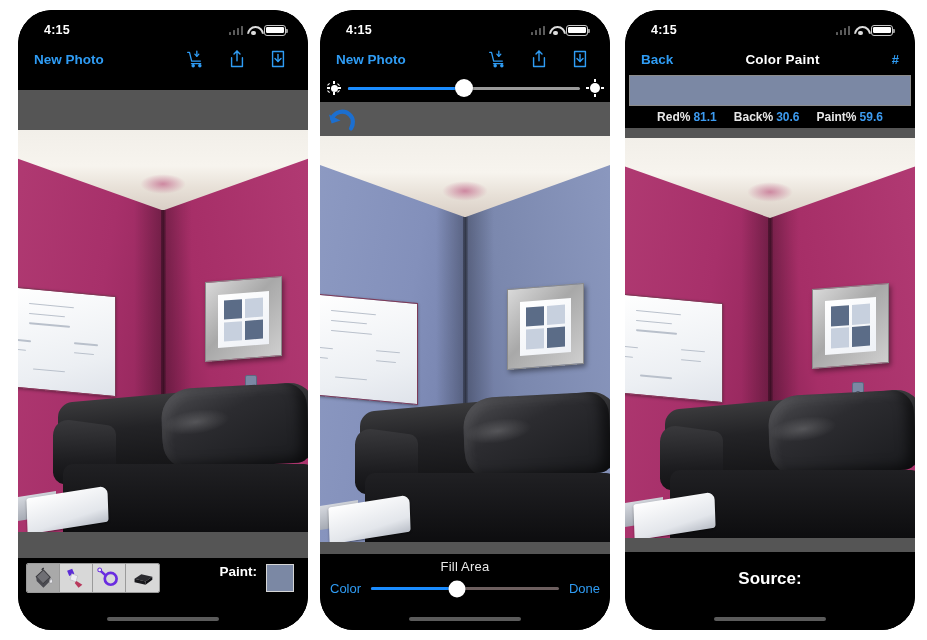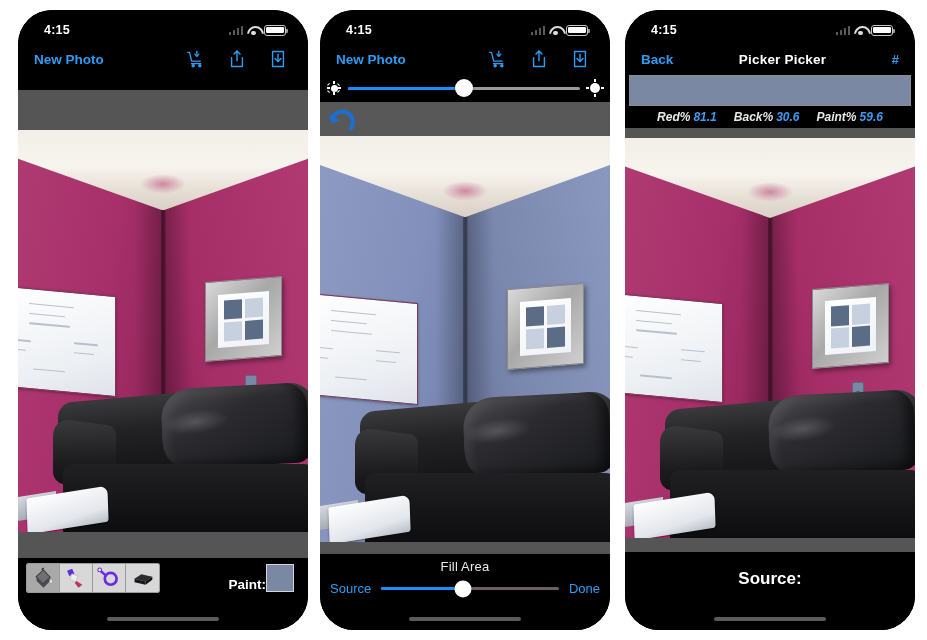--- a/index.html
+++ b/index.html
@@ -92,21 +92,21 @@
 
   
   .colorpreview { flex: 0 0 31px; margin: 1px 4px 0 4px; border:1px solid #8c8c8c; }
   .rgbrow {
     flex: 0 0 22px; background:#000;
     display:flex; align-items:center; justify-content:center; gap:17px;
     font-size: 12px; font-weight: bold;
   }
   .rgbrow .lbl { color: #e8e8e8; }
   .rgbrow .val { color: #3d9bf0; margin-left: 3px; }
-  .rgbitem { display:flex; align-items:flex-start;font-style:italic; }
+  .rgbitem { display:flex; align-items:flex-start; }
 
   
   .grayband { background: #555555; }
   .blackband { background: #000; }
 
   
   .photo { position: relative; flex: 1 1 auto; overflow: hidden; background:#4a1030; }
   .photo .inner { position:absolute; inset:0; }
 
   
@@ -233,21 +233,21 @@
   .toolrow { display:flex; align-items:center; justify-content:space-between; padding: 5px 14px 0 8px; }
   .tools { display:flex; border:1px solid #9a9a9a; border-radius:2px; overflow:hidden; }
   .tool {
     width: 33px; height: 28px;
     background: #d8d8d8;
     border-right: 1px solid #9a9a9a;
     display:flex; align-items:center; justify-content:center;
   }
   .tool:last-child { border-right: none; }
   .tool.selected { background: #a9a9a9; }
-  .paint-label-wrap { display:flex; align-items:flex-end; }
+  .paint-label-wrap { display:flex; align-items:flex-start; gap:9px; }
   .paint-label { color:#fff; font-size:13.5px; font-weight:bold; }
   .paint-swatch { width:28px; height:28px; border:1.5px solid #d6d6d6; }
 
   .fillarea-title { color:#e9e9e9; font-size:13px; text-align:center; padding-top:5px; letter-spacing:.2px; }
   .fillrow { display:flex; align-items:center; gap:10px; padding: 7px 10px 0 10px; }
   .fill-btn { color:#2f9cf4; font-size:13px; flex:0 0 auto; }
 
   .sourcerow { display:flex; align-items:center; justify-content:center; gap:9px; padding-top: 17px; }
   .source-label { color:#fff; font-size:17px; font-weight:bold; }
   .segmented { display:flex; border-radius:3px; overflow:hidden; border:1px solid #c9c9c9; }
@@ -535,21 +535,21 @@
           <div class="white-obj2"></div>
           <div class="white-obj"></div>
         </div>
       </div>
 
       <div class="grayband" style="flex:0 0 12px"></div>
 
       <div class="bottombar" style="flex:0 0 76px">
         <div class="fillarea-title">Fill Area</div>
         <div class="fillrow">
-          <span class="fill-btn">Source</span>
+          <span class="fill-btn">Color</span>
           <span class="slider-track" style="background:#6d5f5f">
             <span class="slider-fill" style="width:46%"></span>
             <span class="slider-thumb" style="left:46%;width:17px;height:17px"></span>
           </span>
           <span class="fill-btn">Done</span>
         </div>
         <div class="homebar"></div>
       </div>
 
     </div>
@@ -569,21 +569,21 @@
             </span>
           <span class="wifi"></span>
           <span class="batt">
               <span></span>
             </span>
         </div>
       </div>
 
       <div class="navbar">
         <div class="nav-left">Back</div>
-        <div class="nav-title">Picker Picker</div>
+        <div class="nav-title">Color Paint</div>
         <div class="nav-hash">#</div>
       </div>
 
       <div class="colorpreview" style="background:#7b88a4"></div>
 
       <div class="rgbrow">
         <span class="rgbitem">
           <span class="lbl">Red%</span>
           <span class="val">81.1</span>
         </span>

